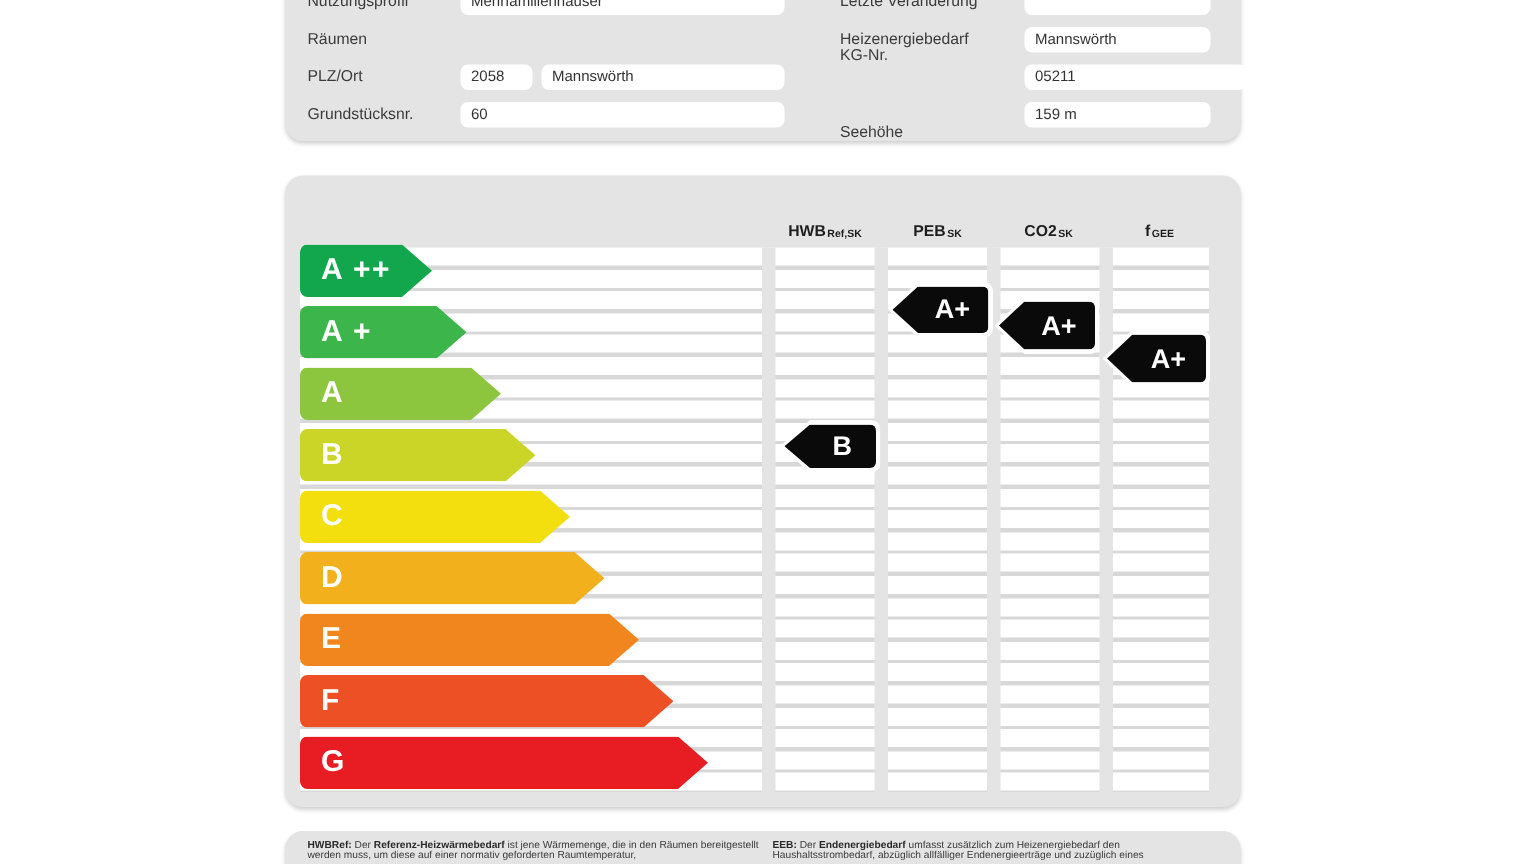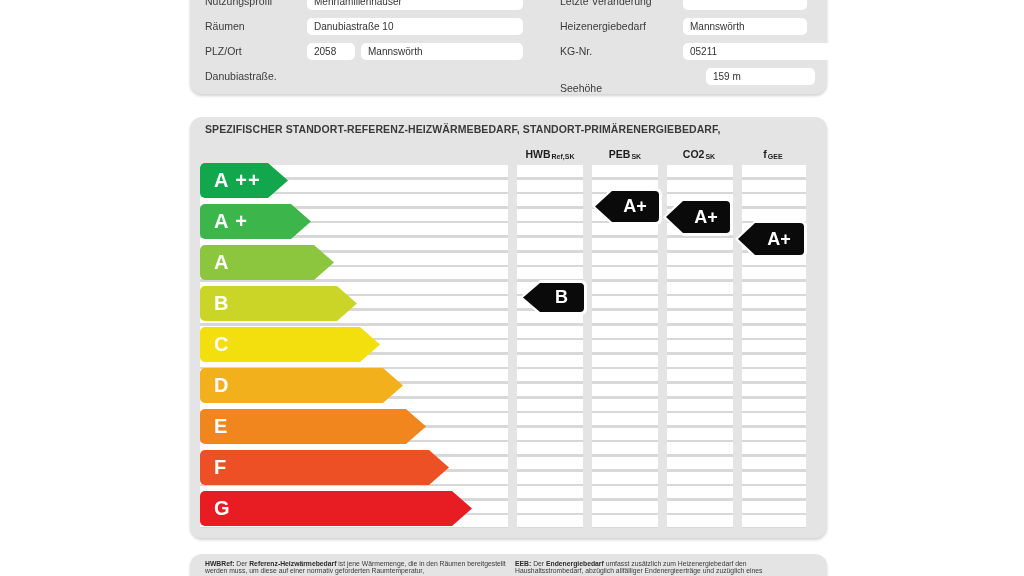--- a/index.html
+++ b/index.html
@@ -46,44 +46,43 @@
 <body>
 
 <div class="page">
 
   <div class="panel" id="top-panel">
 
     <div class="f-label" style="left:15px;top:33px">Nutzungsprofil</div>
     <div class="f-field" style="left:117px;top:33px;width:216px">Mehrfamilienhäuser</div>
 
     <div class="f-label" style="left:15px;top:58px">Räumen</div>
-    <div class="f-field" style="left:117px;top:58px;width:216px">Danubiastraße 10</div>
 
     <div class="f-label" style="left:15px;top:83px">PLZ/Ort</div>
     <div class="f-field" style="left:117px;top:83px;width:48px">2058</div>
     <div class="f-field" style="left:171px;top:83px;width:162px">Mannswörth</div>
 
-    <div class="f-label" style="left:15px;top:108px">Danubiastraße.</div>
+    <div class="f-label" style="left:15px;top:108px">Grundstücksnr.</div>
+    <div class="f-field" style="left:117px;top:108px;width:216px">60</div>
 
     <div class="f-label" style="left:370px;top:33px">Letzte Veränderung</div>
     <div class="f-field" style="left:493px;top:33px;width:124px"></div>
 
     <div class="f-label" style="left:370px;top:58px">Heizenergiebedarf</div>
     <div class="f-field" style="left:493px;top:58px;width:124px">Mannswörth</div>
 
-    <div class="f-label" style="left:370px;top:83px">KG-Nr.</div>
+    <div class="f-label" style="left:370px;top:69px">KG-Nr.</div>
     <div class="f-field" style="left:493px;top:83px;width:148px">05211</div>
 
     <div class="f-label" style="left:370px;top:120px">Seehöhe</div>
-    <div class="f-field" style="left:516px;top:108px;width:109px">159 m</div>
+    <div class="f-field" style="left:493px;top:108px;width:124px">159 m</div>
   </div>
 
   <div class="panel" id="chart-panel">
     <div class="chart-title">
-      <div>SPEZIFISCHER STANDORT-REFERENZ-HEIZWÄRMEBEDARF, STANDORT-PRIMÄRENERGIEBEDARF,</div>
     </div>
 
     <div class="col-header" style="left:360px"><span>HWB</span><span class="sub">Ref,SK</span></div>
     <div class="col-header" style="left:435px"><span>PEB</span><span class="sub">SK</span></div>
     <div class="col-header" style="left:509px"><span>CO2</span><span class="sub">SK</span></div>
     <div class="col-header" style="left:583px"><span>f</span><span class="sub">GEE</span></div>
 
     <div id="grid">
         <div class="stripe" style="top: 0px;"></div>
         <div class="stripe" style="top: 14.6px;"></div>

